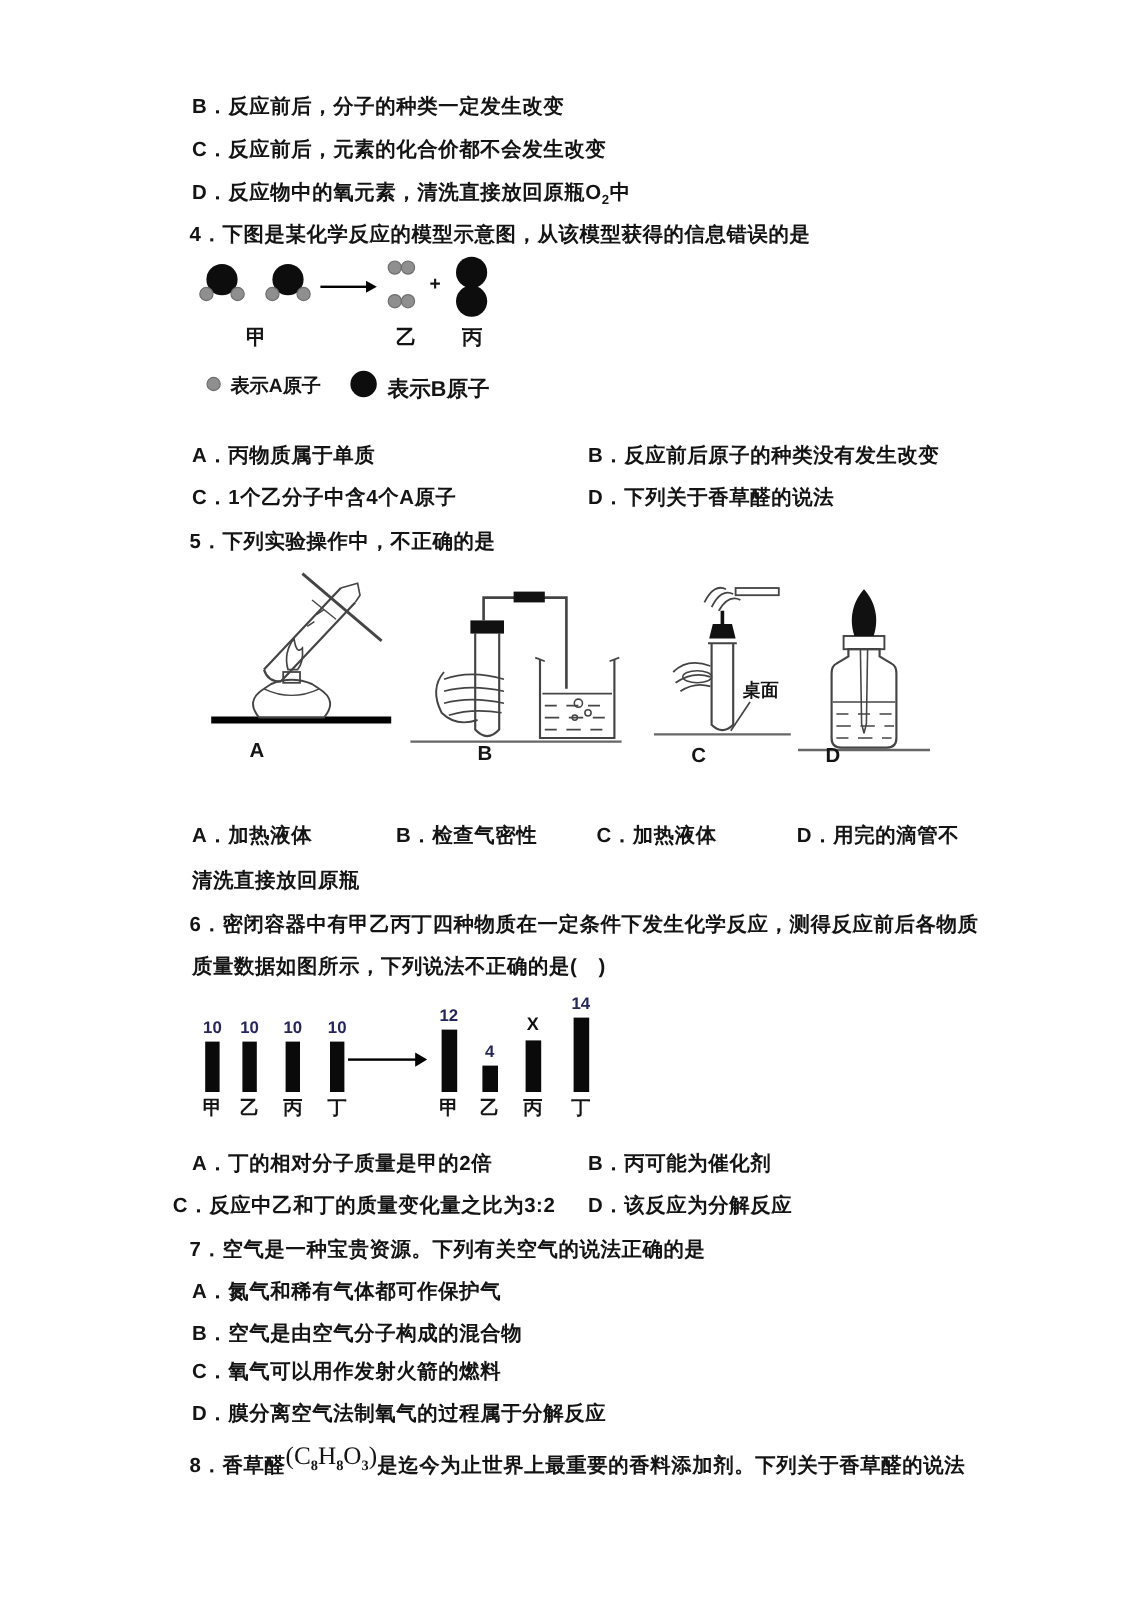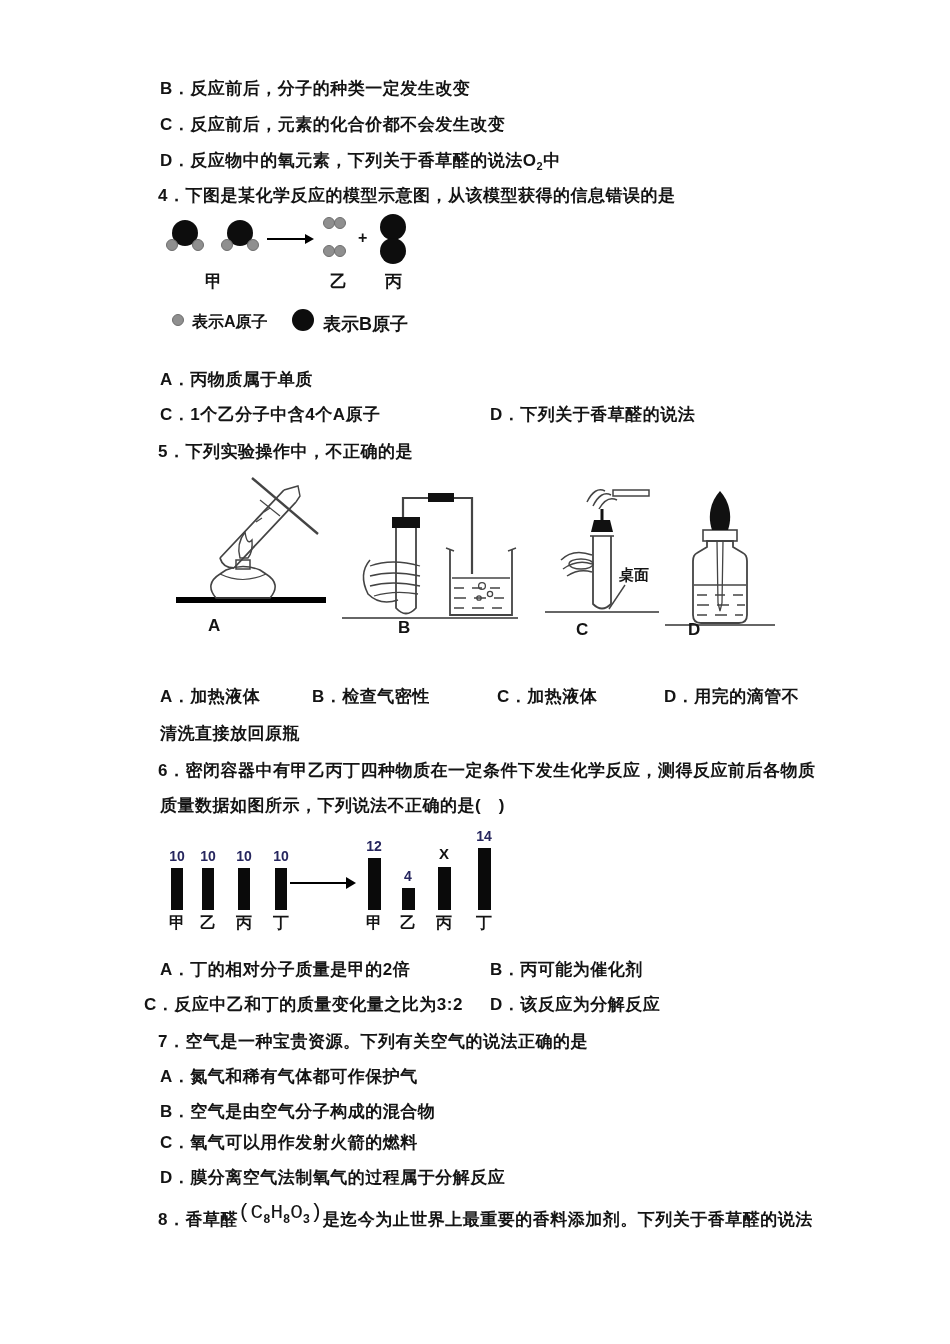--- a/index.html
+++ b/index.html
@@ -23,31 +23,31 @@
   
   .chart{position:absolute;left:160px;top:823px;width:370px;height:118px;}
   .bar{position:absolute;bottom:31px;width:12px;background:#0a0a0a;}
   .bar.w13{width:13px;}
   .bnum{position:absolute;width:26px;text-align:center;font-size:14px;font-weight:700;color:#26265e;}
   .bnum.bx{color:#111;font-size:15px;}
   .blab{position:absolute;width:20px;text-align:center;font-size:16px;font-weight:700;top:90px;}
   .c-arrow-line{position:absolute;left:130px;top:59px;width:58px;height:2px;background:#000;}
   .c-arrow-head{position:absolute;left:186px;top:54px;width:0;height:0;border-top:6px solid transparent;border-bottom:6px solid transparent;border-left:10px solid #000;}
   
-  .chem{font-family:Liberation Mono, monospace;font-weight:400;font-size:21px;position:relative;top:-7px;letter-spacing:0;}
+  .chem{font-family:Liberation Serif, serif;font-weight:400;font-size:21px;position:relative;top:-7px;letter-spacing:0;}
   .chem sub{font-size:12px;}
 </style>
 </head>
 <body>
 
 <div class="page">
 
   <div class="t" style="left:160px;top:77px">B．反应前后，分子的种类一定发生改变</div>
   <div class="t" style="left:160px;top:113px">C．反应前后，元素的化合价都不会发生改变</div>
-  <div class="t" style="left:160px;top:149px"><span>D．反应物中的氧元素，下列关于香草醛的说法</span><span>O</span><sub>2</sub><span>中</span></div>
+  <div class="t" style="left:160px;top:149px"><span>D．反应物中的氧元素，清洗直接放回原瓶</span><span>O</span><sub>2</sub><span>中</span></div>
 
   <div class="t" style="left:158px;top:184px">4．下图是某化学反应的模型示意图，从该模型获得的信息错误的是</div>
 
   <div class="model">
 
     <div class="atom atom-b" style="left:12px;top:7px"></div>
     <div class="atom atom-a" style="left:6px;top:26px"></div>
     <div class="atom atom-a" style="left:32px;top:26px"></div>
     <div class="atom atom-b" style="left:67px;top:7px"></div>
     <div class="atom atom-a" style="left:61px;top:26px"></div>
@@ -69,20 +69,21 @@
     <div class="mlabel" style="left:170px;top:57px">乙</div>
     <div class="mlabel" style="left:225px;top:57px">丙</div>
 
     <div class="atom atom-a" style="left:12px;top:101px"></div>
     <div class="mlabel" style="left:32px;top:99px;font-size:16px">表示A原子</div>
     <div class="atom atom-b" style="left:132px;top:96px;width:22px;height:22px"></div>
     <div class="mlabel" style="left:163px;top:99px;font-size:18px">表示B原子</div>
   </div>
 
   <div class="t" style="left:160px;top:368px">A．丙物质属于单质</div>
+  <div class="t" style="left:490px;top:368px">B．反应前后原子的种类没有发生改变</div>
   <div class="t" style="left:160px;top:403px">C．1个乙分子中含4个A原子</div>
   <div class="t" style="left:490px;top:403px">D．下列关于香草醛的说法</div>
 
   <div class="t" style="left:158px;top:440px">5．下列实验操作中，不正确的是</div>
 
   <div class="fig" style="left:168px;top:472px">
     <svg width="168" height="142" viewBox="0 0 168 142">
       <line x1="8" y1="128" x2="158" y2="128" stroke="#000" stroke-width="6"></line>
       <path d="M48,126 Q36,112 52,102 L58,98 Q75,91 92,98 L98,102 Q114,112 102,126 Z" fill="none" stroke="#444" stroke-width="1.6"></path>
       <path d="M52,102 Q75,113 98,102" fill="none" stroke="#444" stroke-width="1.2"></path>
@@ -144,21 +145,21 @@
       <path d="M32,110 h10 m8,0 h10 m8,0 h10 M32,120 h12 m8,0 h12 m8,0 h8 M32,130 h10 m8,0 h12 m8,0 h8" stroke="#444" stroke-width="1.3" fill="none"></path>
     </svg>
   </div>
 
   <div class="figlabel" style="left:208px;top:616px">A</div>
   <div class="figlabel" style="left:398px;top:618px">B</div>
   <div class="figlabel" style="left:576px;top:620px">C</div>
   <div class="figlabel" style="left:688px;top:620px">D</div>
 
   <div class="t" style="left:160px;top:685px">A．加热液体</div>
-  <div class="t" style="left:312px;top:685px">B．检查气密性</div>
+  <div class="t" style="left:330px;top:685px">B．检查气密性</div>
   <div class="t" style="left:497px;top:685px">C．加热液体</div>
   <div class="t" style="left:664px;top:685px">D．用完的滴管不</div>
   <div class="t" style="left:160px;top:722px">清洗直接放回原瓶</div>
 
   <div class="t" style="left:158px;top:759px">6．密闭容器中有甲乙丙丁四种物质在一定条件下发生化学反应，测得反应前后各物质</div>
   <div class="t" style="left:160px;top:794px">质量数据如图所示，下列说法不正确的是(　)</div>
 
   <div class="chart">
 
     <div class="bnum" style="left:4px;top:25px">10</div>

